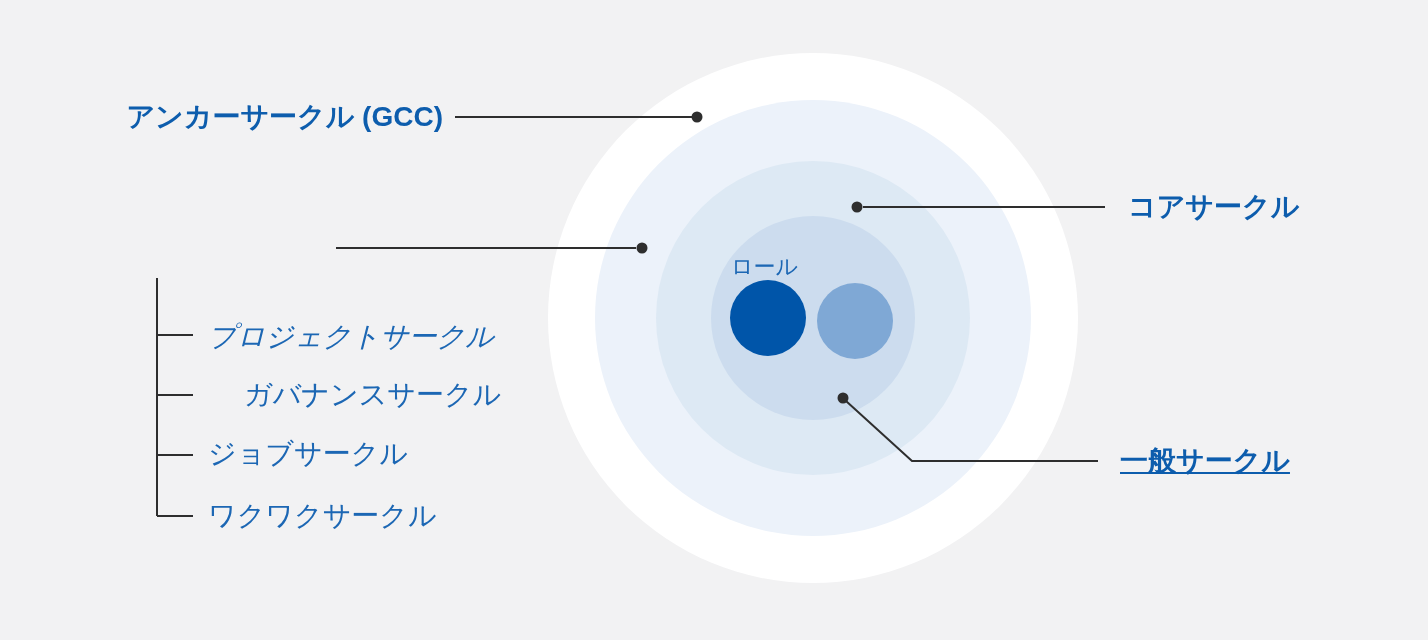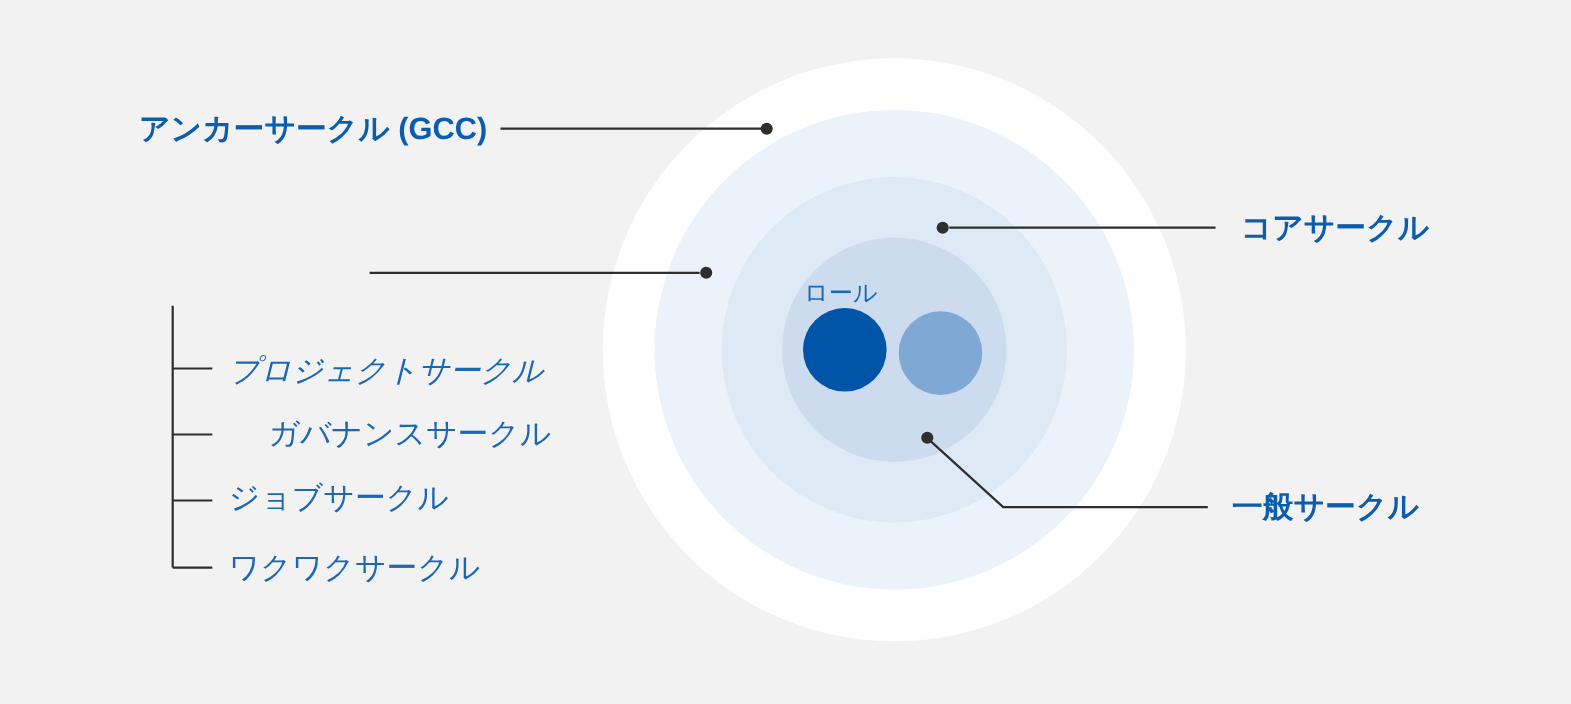--- a/index.html
+++ b/index.html
@@ -46,21 +46,21 @@
   .lbl-role{
     font-weight:400;
     font-size:22px;
     line-height:24px;
     color:#1c67b4;
     font-family:Liberation Serif, serif;
   }
   .lbl-anchor{ top:100px; right:985px; }   
   .lbl-category{ top:233px; left:73px; }
   .lbl-core{ top:190px; left:1128px;text-align:center; }
-  .lbl-general{ top:444px; left:1120px; }
+  .lbl-general{ top:444px; left:1120px;text-decoration:underline; }
   .lbl-role-pos{ top:255px; left:731px; }
   .tree-item-1{ top:320px; left:208px;font-style:italic; }
   .tree-item-2{ top:378px; left:208px;margin-left:36px; }
   .tree-item-3{ top:439px; left:208px;font-family:Liberation Mono, monospace; }
   .tree-item-4{ top:499px; left:208px; }
 </style>
 </head>
 <body>
 
 <div class="stage">

